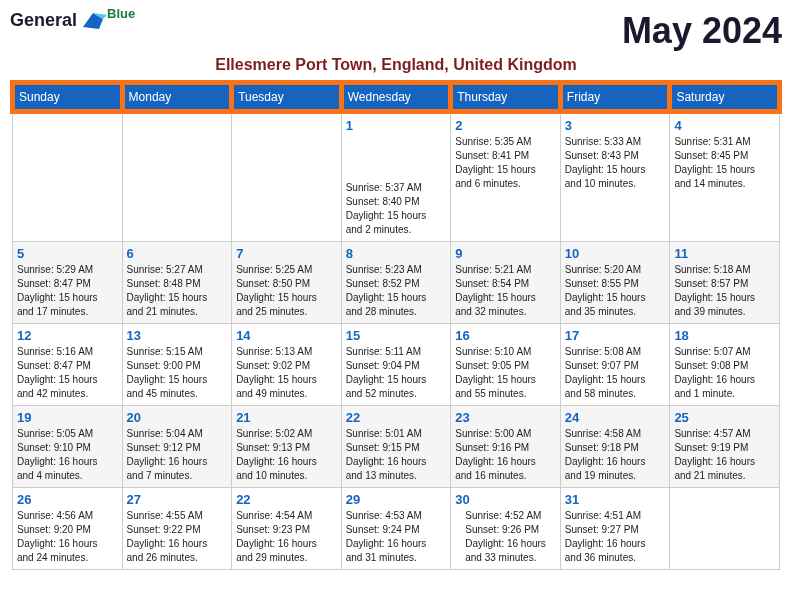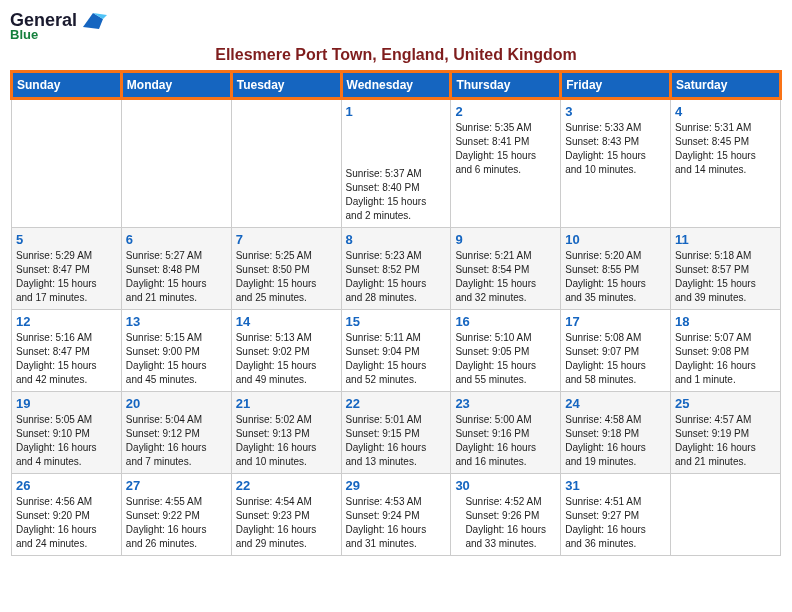--- a/index.html
+++ b/index.html
@@ -11,21 +11,21 @@
       padding: 10px;
     }
     .header {
       display: flex;
       justify-content: space-between;
       align-items: flex-start;
       margin-bottom: 4px;
     }
     .logo {
       display: flex;
-      flex-direction: column;
+      flex-direction: row;
       align-items: flex-start;
     }
     .logo-row {
       display: flex;
       align-items: center;
     }
     .month-title {
       font-size: 36px;
       font-weight: bold;
       color: #1a1a2e;
@@ -40,24 +40,24 @@
     }
     table {
       width: 100%;
       border-collapse: collapse;
       table-layout: fixed;
     }
     th {
       background-color: #1565c0;
       color: #fff;
       font-size: 12px;
-      font-weight: bold;
+      font-weight: normal;
       padding: 5px 4px;
       text-align: left;
-      border: 3px solid #f97316;
+      border: 5px solid #f97316;
     }
     td {
       border: 1px solid #ccc;
       vertical-align: top;
       padding: 4px 4px;
       font-size: 10.5px;
       color: #222;
       height: 80px;
     }
     .day-num {
@@ -90,20 +90,21 @@
   <div class="logo">
     <div class="logo-row">
       <span style="font-size:18px;font-weight:bold;color:#1a1a2e;">General</span>
       <svg width="28" height="20" viewBox="0 0 28 20" style="margin-left:2px;">
         <polygon points="4,16 14,2 24,8 20,18" fill="#1565c0"></polygon>
         <polygon points="14,2 28,4 24,8" fill="#4fc3f7"></polygon>
       </svg>
     </div>
     <span style="font-size:13px;font-weight:bold;color:#15803d;margin-top:-4px;">Blue</span>
   </div>
+  <div class="month-title">May 2024</div>
 </div>
 
 <div class="location-title">Ellesmere Port Town, England, United Kingdom</div>
 
 <table>
   <thead>
     <tr>
     <th>Sunday</th>
         <th>Monday</th>
         <th>Tuesday</th>

